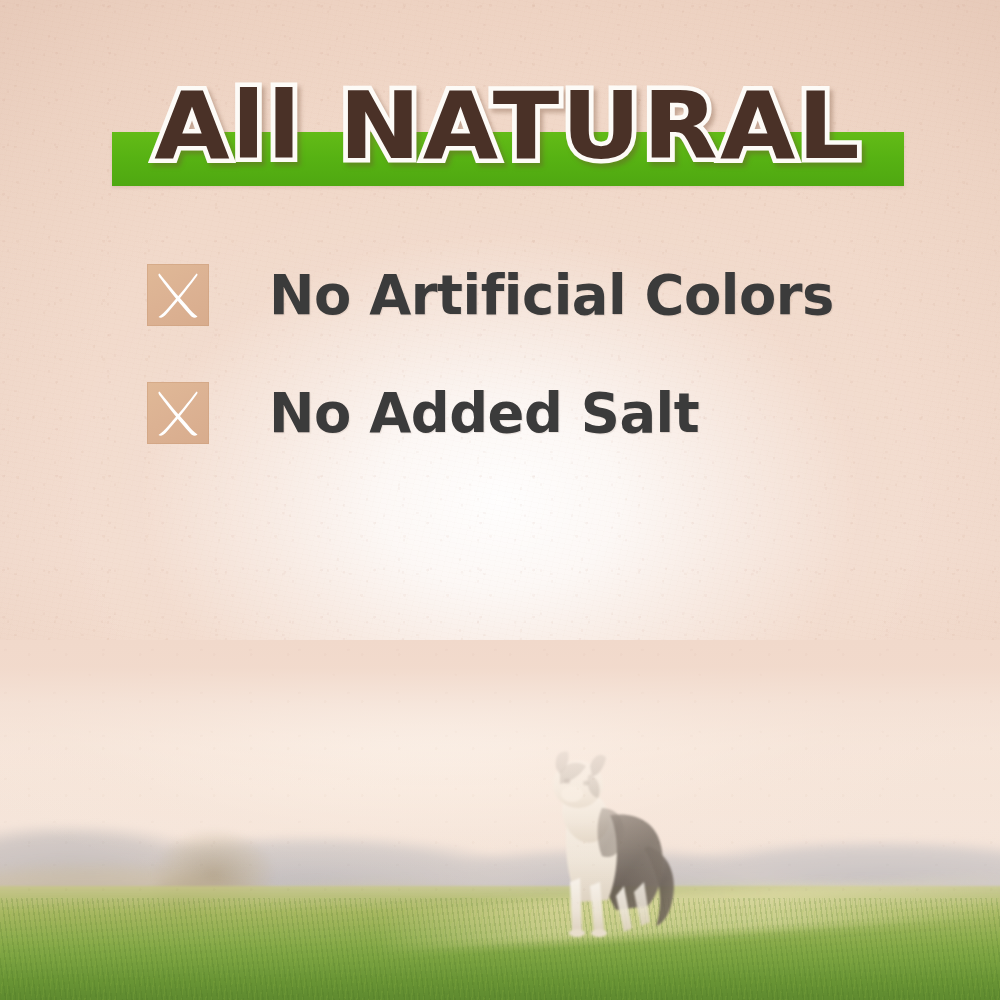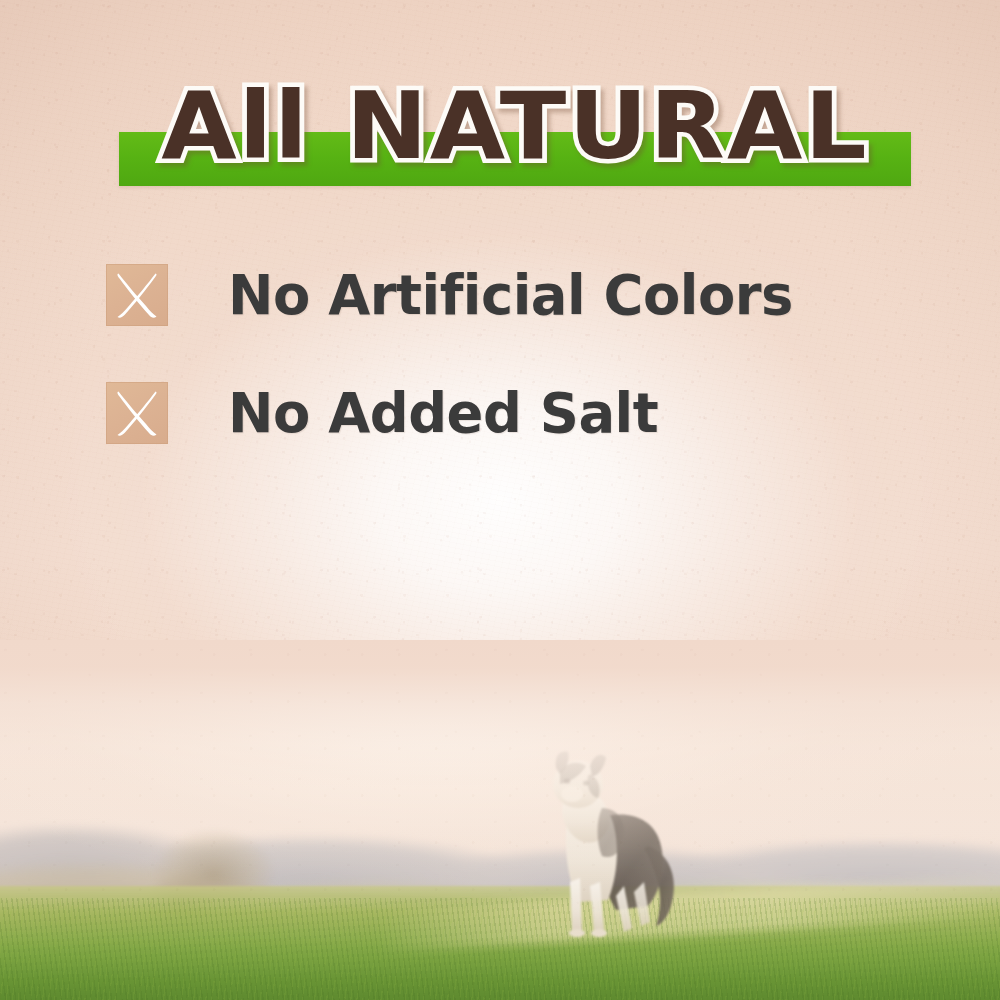--- a/index.html
+++ b/index.html
@@ -68,21 +68,21 @@
     inset: 0;
     background: radial-gradient(ellipse 72% 62% at 50% 46%,
       rgba(170,120,95,0) 58%,
       rgba(170,120,95,0.055) 82%,
       rgba(160,110,88,0.11) 100%);
   }
 
   
   .headline-wrap {
     position: absolute;
-    left: 15px;
+    left: 8px;
     top: 68px;
     width: 868px;
     height: 130px;
   }
   .green-band {
     position: absolute;
     left: 104px;
     top: 64px;
     width: 792px;
     height: 54px;
@@ -116,20 +116,21 @@
     left: 106px;
     top: 264px;
     width: 800px;
   }
   .claim-row {
     position: relative;
     height: 62px;
     margin-bottom: 56px;
     display: flex;
     align-items: flex-end;
+    margin-left: 41px;
   }
   .claim-row:last-child { margin-bottom: 0; }
 
   .x-box {
     position: relative;
     width: 62px;
     height: 62px;
     flex: 0 0 62px;
     background: linear-gradient(150deg, #e0b997 0%, #dcb293 48%, #d8ac8d 100%);
     box-shadow: inset 0 0 0 1px rgba(205,160,125,0.55);

